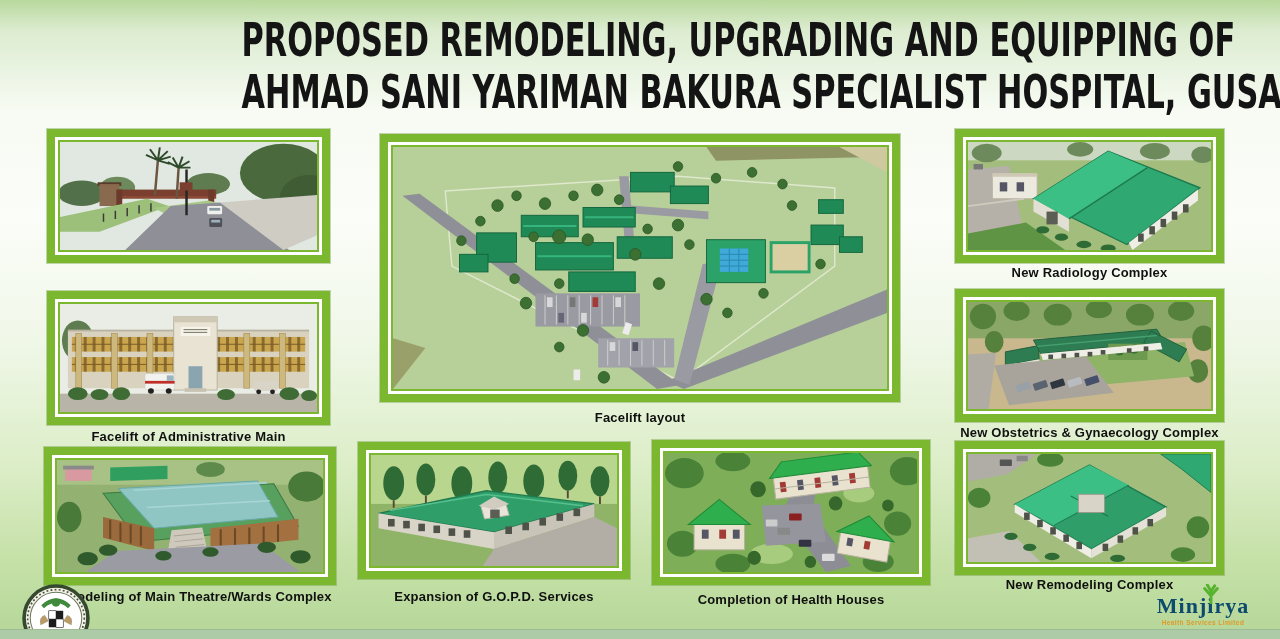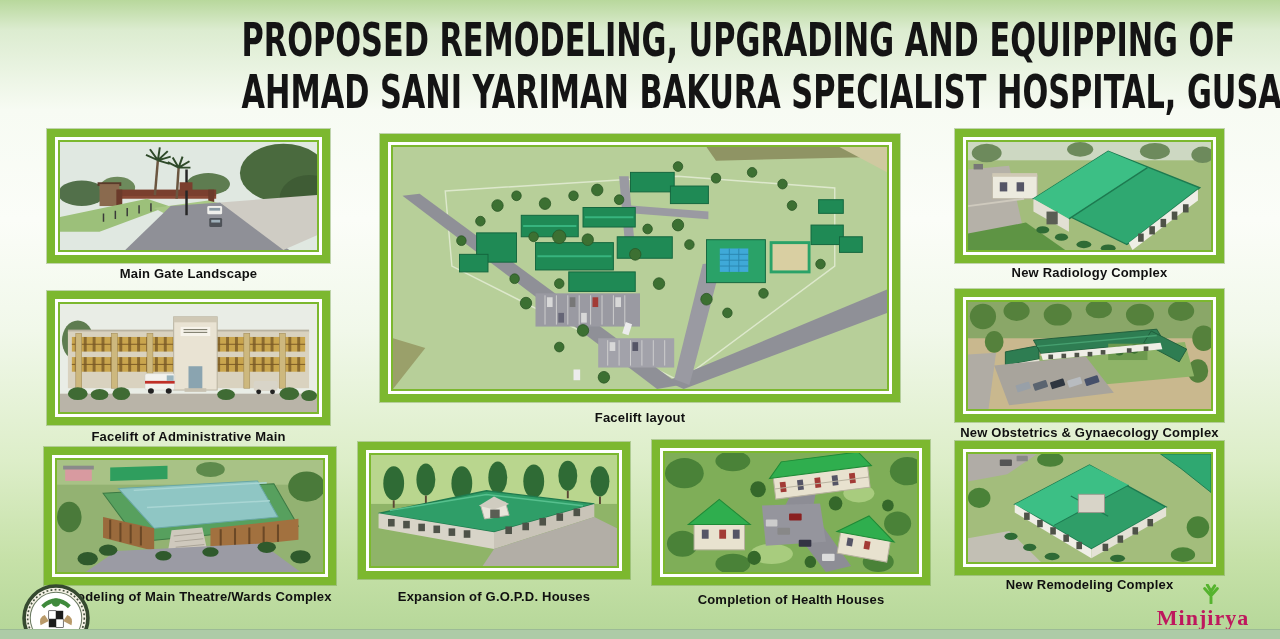--- a/index.html
+++ b/index.html
@@ -16,21 +16,21 @@
   .panel-inner{width:100%;height:100%;box-sizing:border-box;border:3px solid #ffffff;
          background:#7cb82f;padding:2px;}
   .panel-inner svg{width:100%;height:100%;display:block;}
   .caption{position:absolute;text-align:center;font-weight:bold;font-size:13px;
          color:#101010;letter-spacing:.2px;}
   .bottom-band{position:absolute;left:0;top:629px;width:1280px;height:10px;
          background:#adcba7;border-top:1px solid #9cbb96;}
   .seal{position:absolute;left:22px;top:584px;width:68px;height:68px;}
   .minjirya{position:absolute;left:1148px;top:586px;width:110px;height:52px;text-align:center;}
   .minjirya .brand{font-family:"Liberation Serif",serif;font-weight:bold;font-size:22px;
-         color:#be185d;letter-spacing:1px;line-height:24px;margin-top:20px;}
+         color:#0c4a6e;letter-spacing:1px;line-height:24px;margin-top:8px;}
   .minjirya .tag{font-size:6.5px;color:#e09a28;font-weight:bold;letter-spacing:.4px;margin-top:1px;}
   .minjirya .tree{position:absolute;left:52px;top:-2px;width:22px;height:20px;}
 </style>
 </head>
 <body>
 
 <div class="poster">
 
   <div class="title">
     <div class="tline">PROPOSED REMODELING, UPGRADING AND EQUIPPING OF</div>
@@ -67,21 +67,20 @@
         <polygon points="162,66 260,58 260,102 226,118" fill="#cfccc4"></polygon>
         <path d="M128,30 l0,50" stroke="#262626" stroke-width="2.5"></path>
         <rect x="121" y="44" width="13" height="9" fill="#7a3f2e"></rect>
         <rect x="149" y="70" width="15" height="9" rx="1.5" fill="#f0f0ec"></rect>
         <rect x="151" y="72" width="11" height="3" fill="#8899a4"></rect>
         <rect x="151" y="83" width="13" height="10" rx="1.5" fill="#4e5258"></rect>
         <rect x="153" y="85" width="9" height="3" fill="#9fb0ba"></rect>
       </svg>
     </div>
   </div>
-  <div class="caption" style="left:47px;top:266px;width:283px">Main Gate Landscape</div>
 
   <div class="panel" style="left:47px;top:291px;width:283px;height:134px">
     <div class="panel-inner">
       <svg viewBox="0 0 260 118" preserveAspectRatio="none">
         <defs>
           <pattern id="fac" width="9" height="16" patternUnits="userSpaceOnUse">
             <rect width="6" height="16" fill="#c9a54d"></rect>
             <rect x="6" width="3" height="16" fill="#8a6a2e"></rect>
           </pattern>
         </defs>
@@ -284,21 +283,21 @@
             <rect x="196" y="62" width="7" height="8"></rect>
           <rect x="214" y="57" width="7" height="8"></rect>
         </g>
         <polygon points="116,54 142,50 146,64 120,68" fill="#e8e4da" stroke="#b8b4a8" stroke-width="1"></polygon>
         <polygon points="114,54 130,44 146,52 130,58" fill="#d0ccc0"></polygon>
         <rect x="126" y="58" width="10" height="9" fill="#5a5e54"></rect>
         <polygon points="130,100 236,66 260,78 260,118 118,118" fill="#b2aea6"></polygon>
       </svg>
     </div>
   </div>
-  <div class="caption" style="left:358px;top:589px;width:272px">Expansion of G.O.P.D.  Houses</div>
+  <div class="caption" style="left:358px;top:589px;width:272px">Expansion of G.O.P.D.  Services</div>
 
   <div class="panel" style="left:652px;top:440px;width:278px;height:145px">
     <div class="panel-inner">
       <svg viewBox="0 0 260 118" preserveAspectRatio="none">
         <rect x="0" y="0" width="260" height="118" fill="#7fae58"></rect>
         <g fill="#4a8238">
           <ellipse cx="20" cy="20" rx="20" ry="15"></ellipse>
             <ellipse cx="70" cy="8" rx="18" ry="10"></ellipse>
           <ellipse cx="250" cy="18" rx="18" ry="14"></ellipse>
             <ellipse cx="240" cy="70" rx="14" ry="12"></ellipse>

